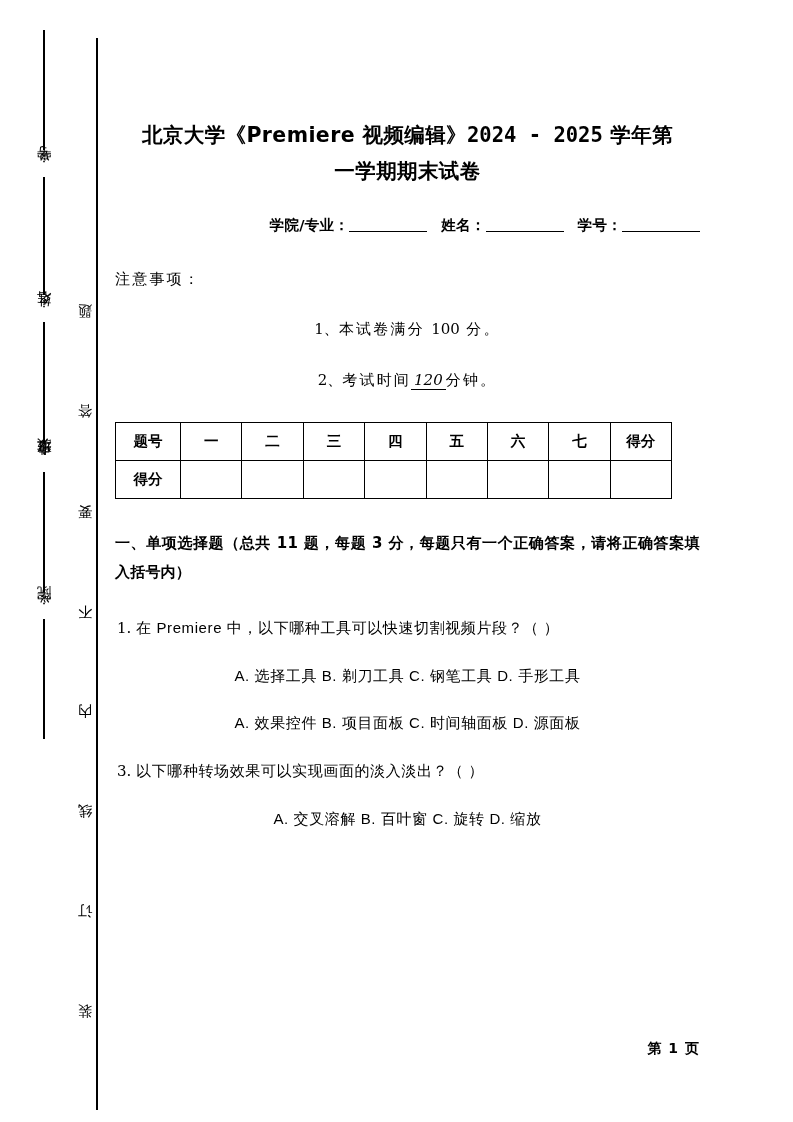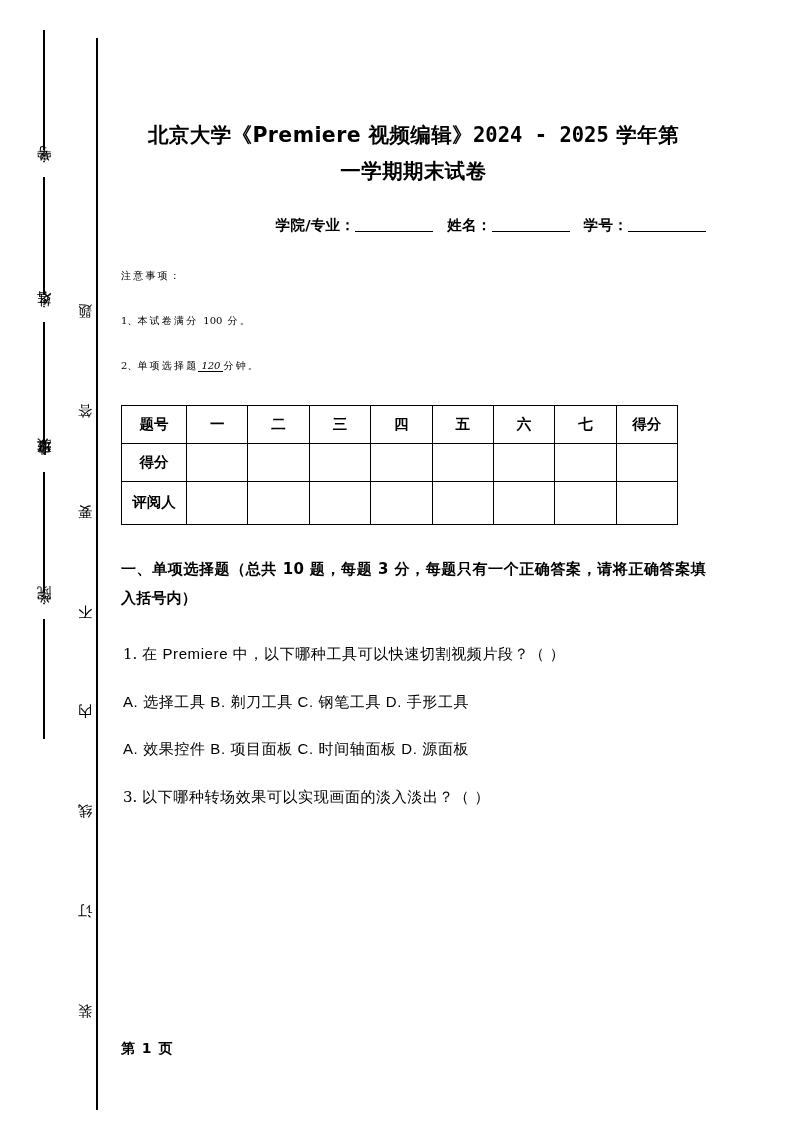--- a/index.html
+++ b/index.html
@@ -81,21 +81,21 @@
     left: 96px;
     top: 38px;
     width: 1.8px;
     height: 1072px;
     background: #000;
   }
 
   
   #page-body {
     position: absolute;
-    left: 121px;
+    left: 115px;
     top: 0;
     width: 585px;
     height: 840px;
   }
 
   .exam-title {
     margin: 0;
     padding-top: 118px;
     font-family: "DejaVu Sans", "Liberation Sans", sans-serif;
     font-weight: bold;
@@ -126,26 +126,26 @@
     width: 78px;
     height: 15px;
     vertical-align: -2px;
   }
   .gap-sm { display:inline-block; width: 14px; }
 
   .notes-head,
   .note-line {
     margin: 0;
     font-family: "Liberation Sans", "DejaVu Sans", sans-serif;
-    font-size: 10px;
+    font-size: 15px;
     letter-spacing: 2.2px;
     line-height: 1;
   }
   .notes-head { padding-top: 36px; }
-  .note-line  { padding-top: 35px; }
+  .note-line  { padding-top: 35px; text-align: center; }
   .note-line .num {
     font-family: "DejaVu Serif", "Liberation Serif", serif;
     letter-spacing: 0;
   }
   .note-line .ul-val {
     font-family: "DejaVu Serif", "Liberation Serif", serif;
     border-bottom: 1.4px solid #000;
     padding: 0 3px;
     letter-spacing: 0;
     font-style: italic;
@@ -183,33 +183,33 @@
     text-align: justify;
   }
   .q-stem, .q-opts {
     margin: 2px;
     font-family: "Liberation Sans", "DejaVu Sans", sans-serif;
     font-size: 15px;
     line-height: 1;
     letter-spacing: 0.6px;
   }
   .q-stem { padding-top: 31px; }
-  .q-opts { padding-top: 30px; }
+  .q-opts { padding-top: 30px; text-align: center; }
   .q-stem .lat, .q-opts .lat {
     font-family: "DejaVu Serif", "Liberation Serif", serif;
     letter-spacing: 0;
   }
 
   
   .page-footer {
     position: absolute;
     left: 0;
     top: 1040px;
     width: 585px;
-    text-align: left;
+    text-align: right;
     font-family: "DejaVu Sans", "Liberation Sans", sans-serif;
     font-weight: bold;
     font-size: 14px;
     letter-spacing: 1px;
   }
 </style>
 </head>
 <body>
 
 <div id="sidebar">
@@ -243,21 +243,21 @@
 <div id="page-body">
 
   <h1 class="exam-title"><span>北京大学《Premiere 视频编辑》</span><span class="mono">2024 - 2025</span><span> 学年第</span><br><span>一学期期末试卷</span></h1>
 
   <p class="info-line"><span>学院/专业：</span><span class="blank-ul"></span><span class="gap-sm"></span><span>姓名：</span><span class="blank-ul"></span><span class="gap-sm"></span><span>学号：</span><span class="blank-ul"></span></p>
 
   <p class="notes-head">注意事项：</p>
 
   <p class="note-line"><span class="num">1、</span><span>本试卷满分 </span><span class="num">100</span><span> 分。</span></p>
 
-  <p class="note-line"><span class="num">2、</span><span>单项选择题</span><span class="ul-val">120</span><span>分钟。</span></p>
+  <p class="note-line"><span class="num">2、</span><span>考试时间</span><span class="ul-val">120</span><span>分钟。</span></p>
 
   <table class="score-table">
     <tbody>
       <tr>
         <td class="lbl">题号</td>
         <td>一</td>
         <td>二</td>
         <td>三</td>
         <td>四</td>
         <td>五</td>
@@ -269,37 +269,27 @@
         <td class="lbl">得分</td>
         <td></td>
         <td></td>
         <td></td>
         <td></td>
         <td></td>
         <td></td>
         <td></td>
         <td></td>
       </tr>
-      <tr class="tall">
-        <td class="lbl">评阅人</td>
-        <td></td>
-        <td></td>
-        <td></td>
-        <td></td>
-        <td></td>
-        <td></td>
-        <td></td>
-        <td></td>
-      </tr>
     </tbody>
   </table>
 
-  <p class="section-head">一、单项选择题（总共 10 题，每题 3 分，每题只有一个正确答案，请将正确答案填入括号内）</p>
+  <p class="section-head">一、单项选择题（总共 11 题，每题 3 分，每题只有一个正确答案，请将正确答案填入括号内）</p>
 
   <p class="q-stem"><span class="lat">1.</span><span> 在 Premiere 中，以下哪种工具可以快速切割视频片段？（   ）</span></p>
   <p class="q-opts">A. 选择工具   B. 剃刀工具   C. 钢笔工具   D. 手形工具</p>
 
   <p class="q-opts">A. 效果控件   B. 项目面板   C. 时间轴面板   D. 源面板</p>
 
   <p class="q-stem"><span class="lat">3.</span><span> 以下哪种转场效果可以实现画面的淡入淡出？（   ）</span></p>
+  <p class="q-opts">A. 交叉溶解   B. 百叶窗   C. 旋转   D. 缩放</p>
 
   <div class="page-footer">第 1 页</div>
 </div>
 
 </body></html>

